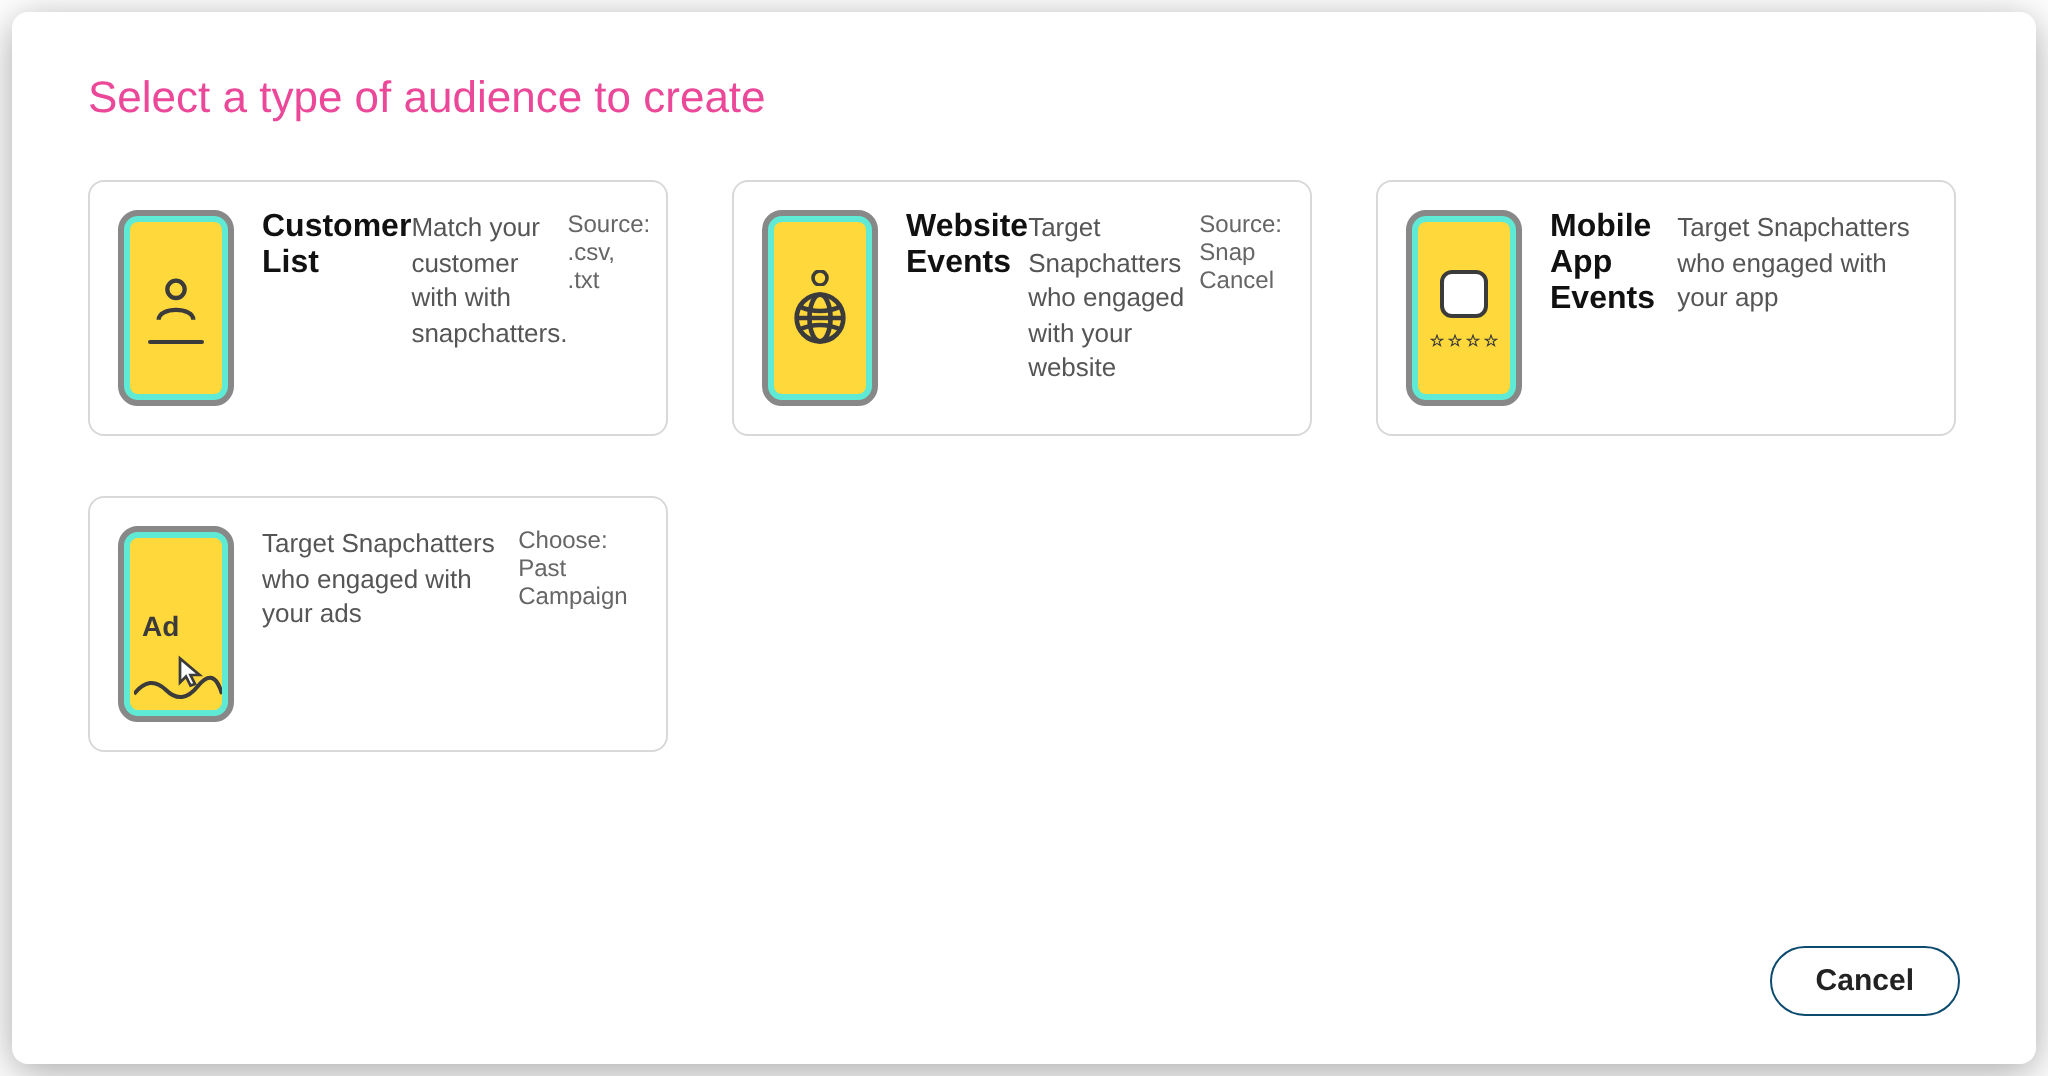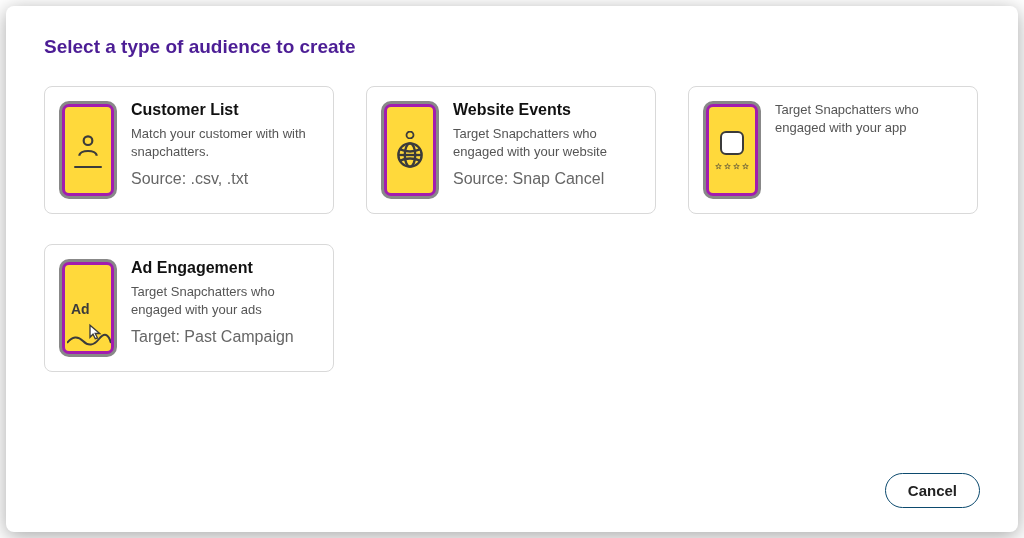--- a/index.html
+++ b/index.html
@@ -17,23 +17,23 @@
       right: 6px;
       bottom: 6px;
       background: #fff;
       border-radius: 8px;
       box-shadow: 0 4px 20px rgba(0,0,0,0.35);
       padding: 30px 38px 24px 38px;
       display: flex;
       flex-direction: column;
     }
     .page-title {
-      font-size: 19px;
-      font-weight: 700;
-      color: #4c1d95;
+      font-size: 22px;
+      font-weight: 400;
+      color: #ec4899;
       margin-bottom: 28px;
     }
     .section-title {
       font-size: 17px;
       font-weight: 700;
       color: #111;
       margin-bottom: 16px;
     }
     .cards {
       display: flex;
@@ -49,54 +49,55 @@
       gap: 14px;
       cursor: pointer;
       background: #fff;
     }
     .phone {
       flex-shrink: 0;
       width: 58px;
       height: 98px;
       border: 3px solid #888;
       border-radius: 10px;
-      background: #a21caf;
+      background: #5eead4;
       padding: 3px;
       display: flex;
       text-align: center;
     }
     .screen {
       flex: 1;
       background: #ffd93b;
       border-radius: 4px;
       display: flex;
       flex-direction: column;
       align-items: center;
       justify-content: center;
       position: relative;
     }
     .card-body {
       display: flex;
-      flex-direction: column;
+      flex-direction: row;
       min-width: 0;
+      justify-content: space-between;
     }
     .card-title {
       font-size: 16px;
       font-weight: 700;
       color: #111;
       margin-bottom: 6px;
     }
     .card-desc {
       font-size: 13px;
       color: #555;
       line-height: 1.35;
       margin-bottom: 10px;
     }
     .card-source {
-      font-size: 16px;
+      font-size: 12px;
       color: #666;
     }
     .footer {
       margin-top: auto;
       display: flex;
       justify-content: flex-end;
       padding-top: 16px;
     }
     .cancel-btn {
       border: 1px solid #0c4a6e;
@@ -194,40 +195,40 @@
             <svg class="star" viewBox="0 0 24 24">
                 <path d="M12 2l2.5 7h7l-5.7 4 2.2 7L12 16l-6 4 2.2-7L2.5 9h7z" fill="none" stroke="#3b3b3b" stroke-width="2"></path>
               </svg>
             <svg class="star" viewBox="0 0 24 24">
                 <path d="M12 2l2.5 7h7l-5.7 4 2.2 7L12 16l-6 4 2.2-7L2.5 9h7z" fill="none" stroke="#3b3b3b" stroke-width="2"></path>
               </svg>
           </div>
         </div>
       </div>
       <div class="card-body">
+        <div class="card-title">Mobile App Events</div>
         <div class="card-desc">Target Snapchatters who engaged with your app</div>
       </div>
     </div>
 
     <div class="card">
       <div class="phone">
         <div class="screen">
           <div class="ad-label" style="align-self:flex-start; margin-left:6px; margin-top:20px;">Ad</div>
           <svg class="cursor-icon" viewBox="0 0 24 24">
             <path d="M4 3 L4 19 L8 15 L11 21 L14 20 L11 14 L17 14 Z" fill="#fff" stroke="#3b3b3b" stroke-width="1.8"></path>
           </svg>
           <svg class="wave" viewBox="0 0 44 14" preserveAspectRatio="none">
             <path d="M0 10 Q 8 0, 16 8 T 32 6 T 44 10" fill="none" stroke="#3b3b3b" stroke-width="2"></path>
           </svg>
         </div>
       </div>
       <div class="card-body">
-        <div class="card-title">Ad Engagement</div>
         <div class="card-desc">Target Snapchatters who engaged with your ads</div>
-        <div class="card-source">Target: Past Campaign</div>
+        <div class="card-source">Choose: Past Campaign</div>
       </div>
     </div>
 
   </div>
 
   <div class="footer">
     <button class="cancel-btn">Cancel</button>
   </div>
 </div>
 

